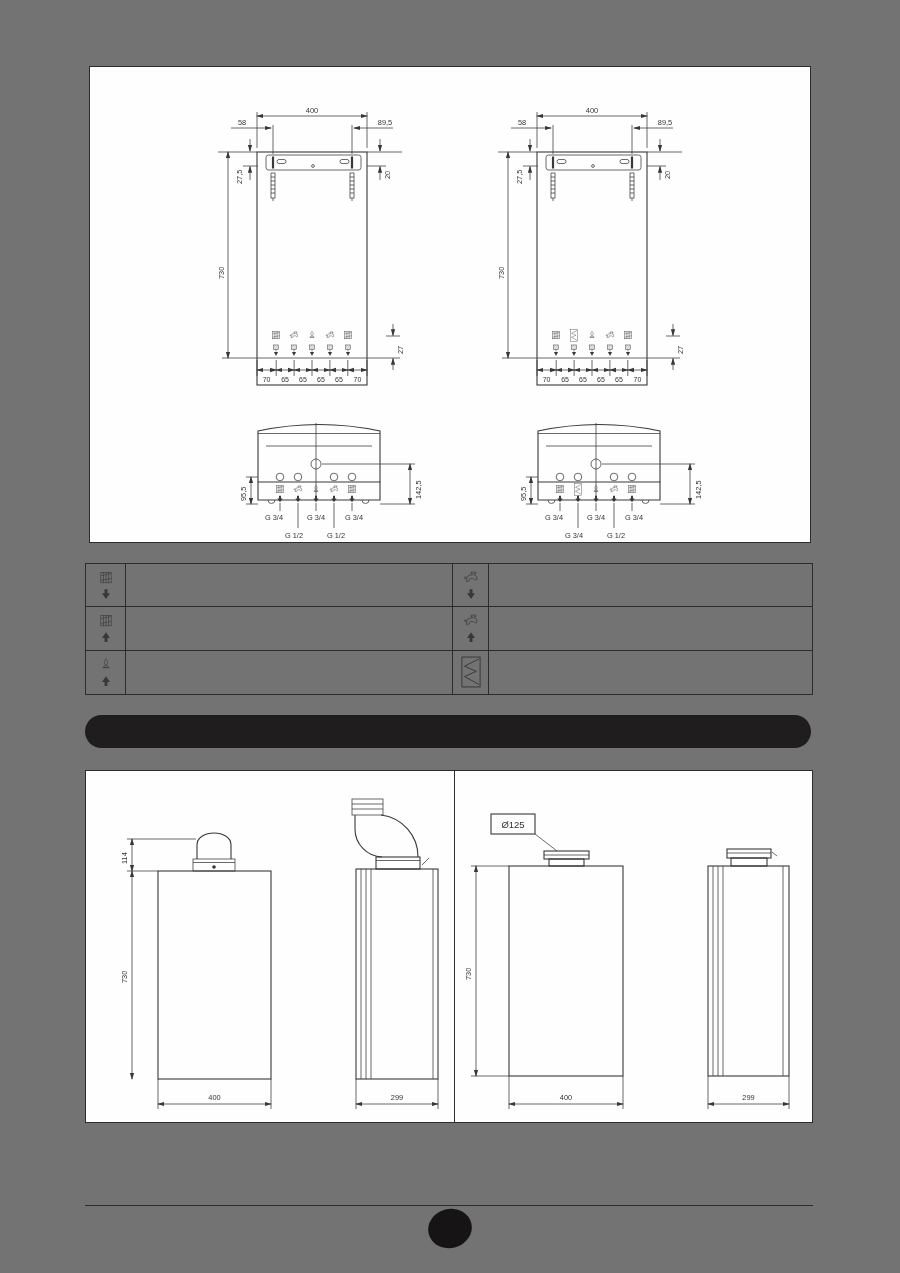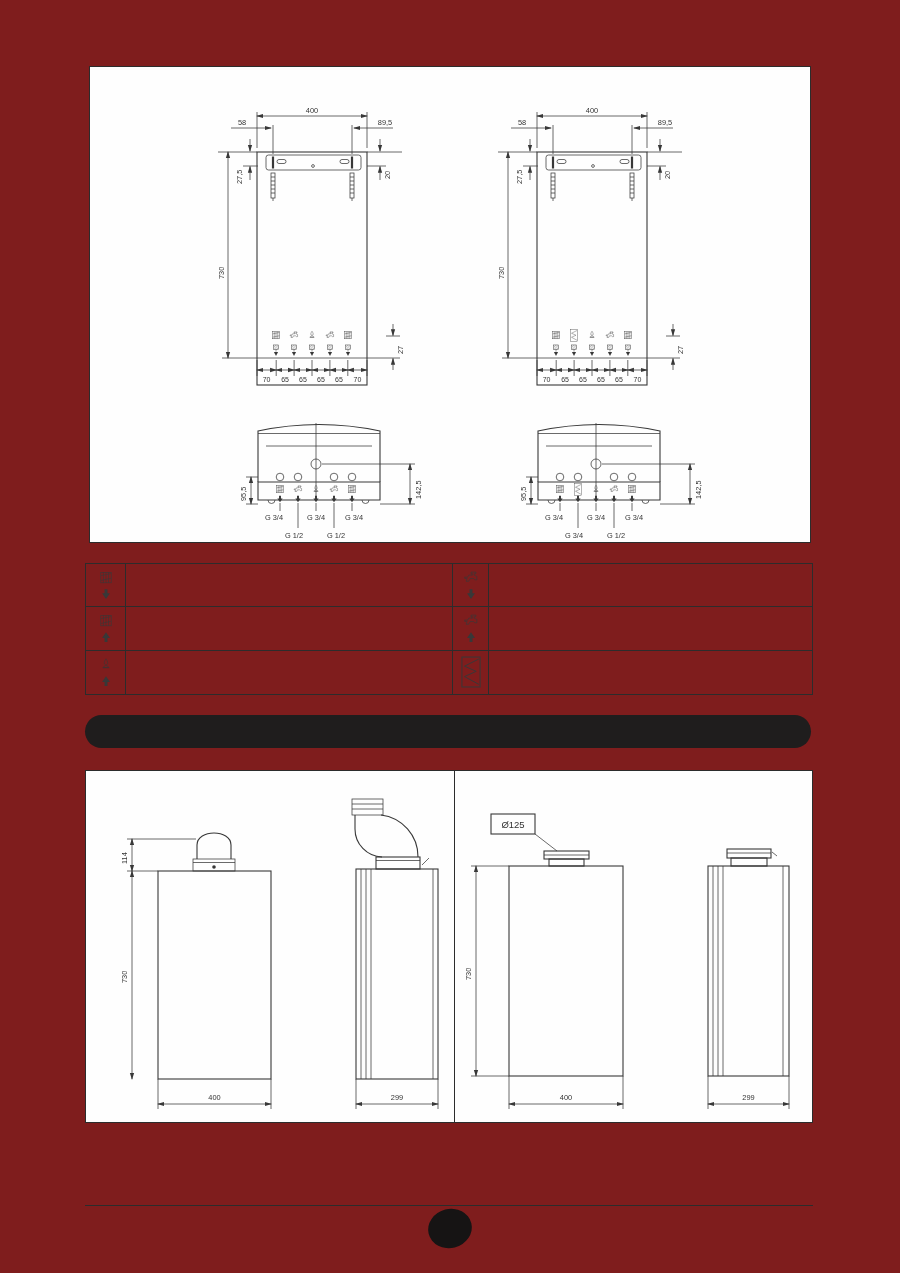--- a/index.html
+++ b/index.html
@@ -1,16 +1,16 @@
 <!DOCTYPE html>
 <html><head>
 <meta charset="utf-8">
 <style>
   html,body{margin:0;padding:0;background:#e8e8e8;}
-  .page{position:relative;width:900px;height:1273px;background:#7f1d1d;overflow:hidden;
+  .page{position:relative;width:900px;height:1273px;background:#737373;overflow:hidden;
         font-family:"Liberation Sans",sans-serif;}
   .panel{position:absolute;border:1.5px solid #2c2c2c;background:#fefefe;}
   #top-panel{left:89px;top:66px;width:720px;height:475px;}
   #bottom-panel{left:85px;top:770px;width:726px;height:351px;}
   #bottom-divider{position:absolute;left:368px;top:0;width:0;height:100%;border-left:1.3px solid #2c2c2c;}
   .legend{position:absolute;left:85px;top:563px;width:726px;height:130px;border:1.3px solid #2c2c2c;
           display:grid;grid-template-columns:40px 327px 36px auto;grid-template-rows:1fr 1fr 1fr;}
   .lg-cell{border-right:1.2px solid #2c2c2c;border-bottom:1.2px solid #2c2c2c;
            display:flex;align-items:center;justify-content:center;}
   .lg-cell.last-col{border-right:none;}

